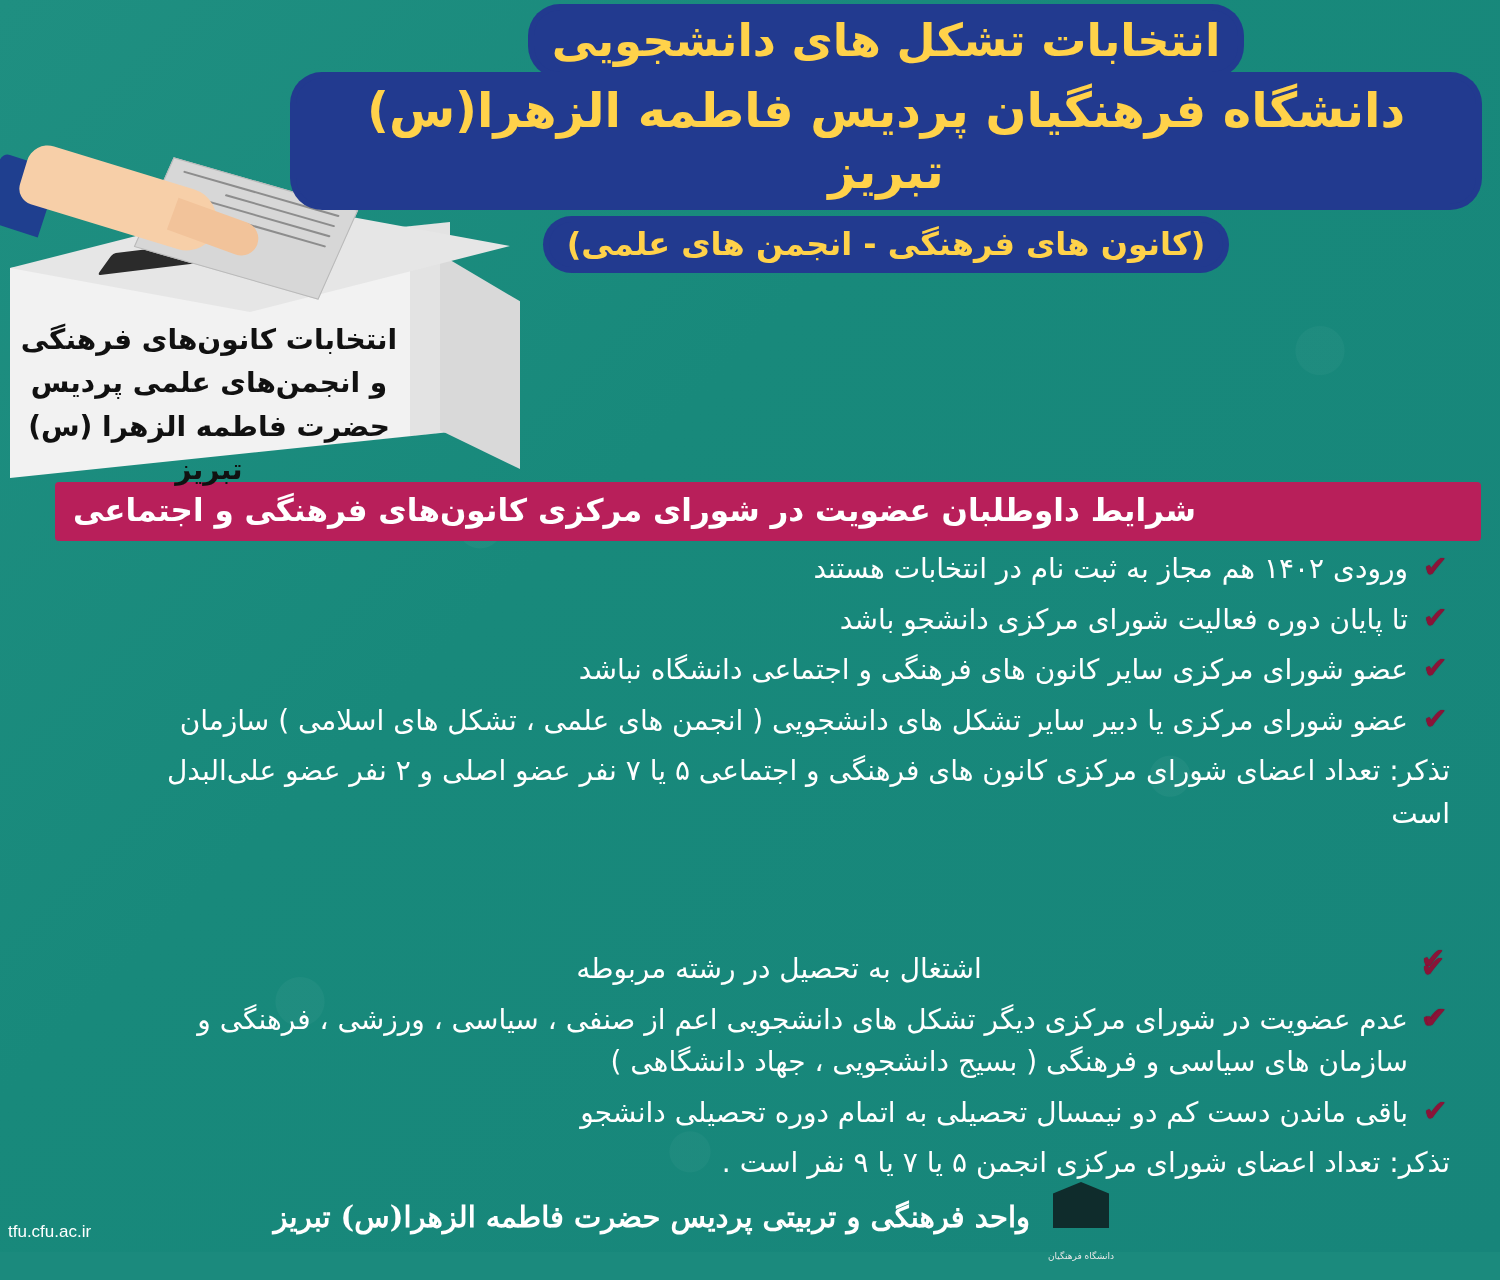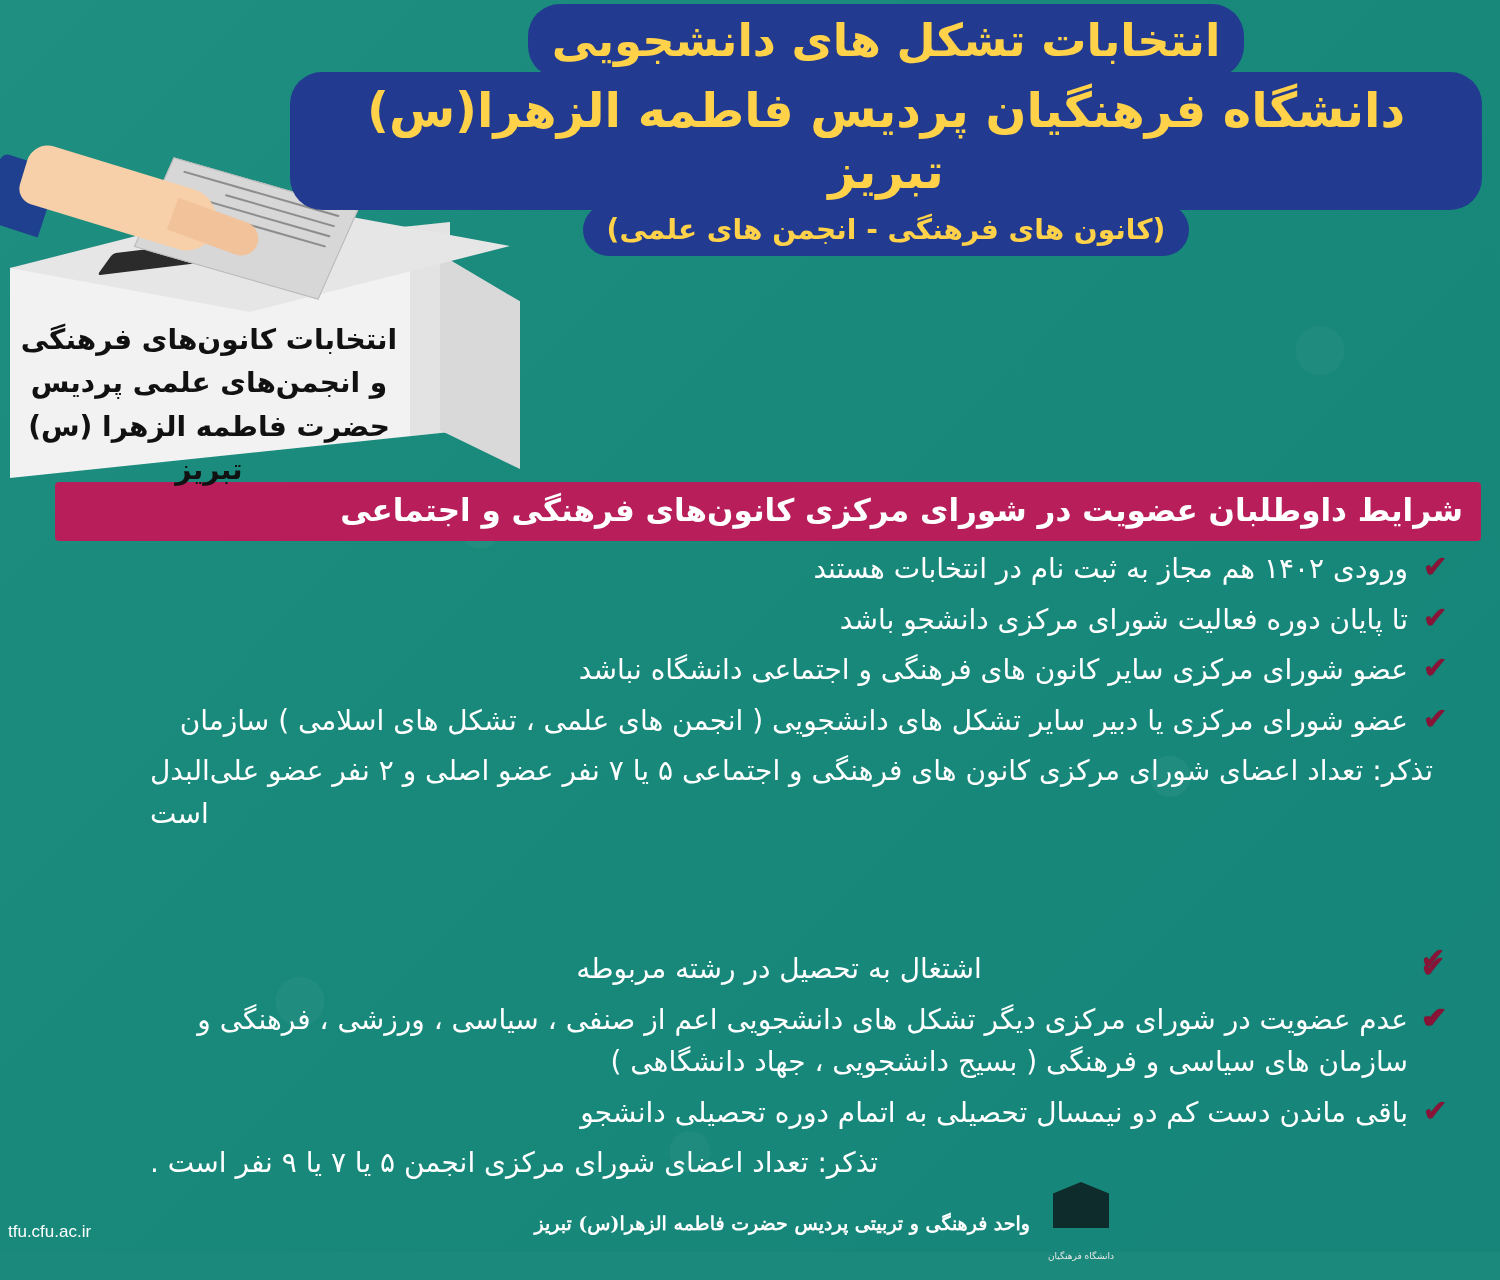--- a/index.html
+++ b/index.html
@@ -46,21 +46,21 @@
     line-height: 1.28;
     padding: 2px 18px;
     border-radius: 26px;
     background: #223a8f;
     margin-bottom: 6px;
     box-shadow: 0 0 0 6px #223a8f;
     letter-spacing: 0;
   }
   .title-line.l1 { font-size: 45px; }
   .title-line.l2 { font-size: 48px; }
-  .title-line.l3 { font-size: 28px; }
+  .title-line.l3 { font-size: 32px; margin-top: 12px; }
 
   
   .ballot {
     position: absolute;
     left: 0px;
     top: 150px;
     width: 560px;
     height: 350px;
     z-index: 3;
   }
@@ -175,21 +175,21 @@
   
   .section-head {
     position: absolute;
     background: #b81f5a;
     color: #ffffff;
     font-weight: bold;
     font-size: 31px;
     line-height: 1.45;
     padding: 6px 18px 8px 18px;
     border-radius: 4px;
-    text-align: right;
+    text-align: left;
     z-index: 4;
   }
   #head1 {
     left: 55px;
     top: 482px;
     width: 1390px;
   }
   #head2 {
     left: 240px;
     top: 885px;
@@ -219,37 +219,37 @@
     right: 2px;
     top: 8px;
     width: 30px;
     height: 22px;
     color: #8a1438;
     font-size: 30px;
     line-height: 22px;
     font-weight: bold;
     text-shadow: 0 0 1px #6d0f2b;
   }
-  .li.note { padding-right: 0; text-align: left; }
+  .li.note { padding-right: 0; text-align: right; }
 
   
   .footer {
     position: absolute;
     left: 0;
     right: 0;
     bottom: 6px;
     height: 64px;
     z-index: 5;
   }
   .footer-text {
     position: absolute;
     right: 470px;
     bottom: 12px;
     color: #ffffff;
-    font-size: 19px;
+    font-size: 29px;
     font-weight: bold;
     font-family: "DejaVu Serif", "Liberation Serif", serif;
   }
   .footer-logo {
     position: absolute;
     right: 380px;
     bottom: 2px;
     width: 78px;
     height: 62px;
     color: #0d2a2a;

